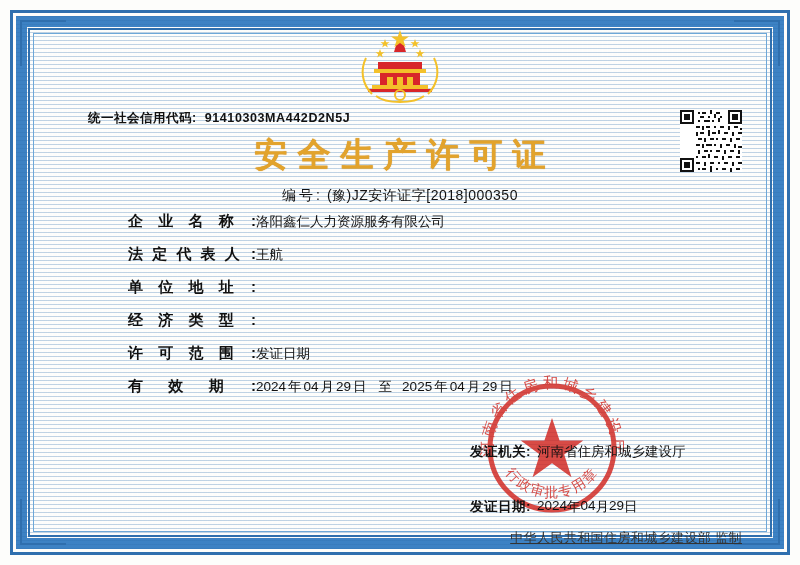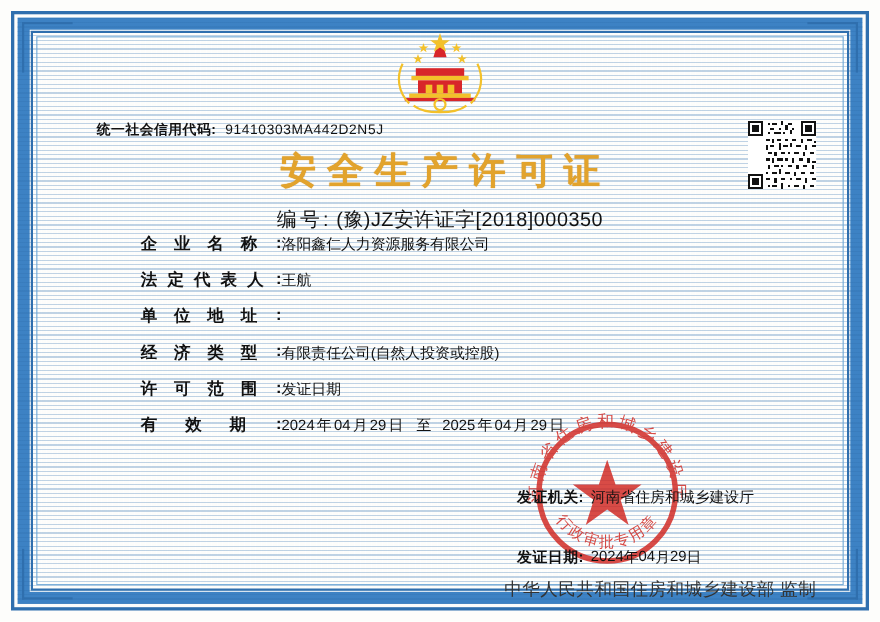--- a/index.html
+++ b/index.html
@@ -94,21 +94,21 @@
   .credit-row {
     position: absolute;
     left: 88px;
     top: 110px;
     font-size: 12.5px;
     color: #111;
     letter-spacing: 0.5px;
     white-space: nowrap;
   }
   .credit-row .label { font-weight: 600; text-align: center; }
-  .credit-row .value { margin-left: 8px; letter-spacing: 0.6px; }
+  .credit-row .value { margin-left: 8px; letter-spacing: 0.6px; font-weight: bold; }
 
   
   .title {
     position: absolute;
     left: 0; right: 0;
     top: 133px;
     text-align: center;
     font-family: "DejaVu Sans", sans-serif;
     font-size: 33px;
     font-weight: bold;
@@ -117,21 +117,21 @@
     text-shadow: 0 0 1px #c9871b;
     padding-left: 10px;
   }
 
   
   .doc-number {
     position: absolute;
     left: 0; right: 0;
     top: 187px;
     text-align: center;
-    font-size: 18px;
+    font-size: 14px;
     color: #111;
   }
   .doc-number .lbl { letter-spacing: 3px; }
   .doc-number .val { margin-left: 4px; letter-spacing: 0.5px; }
 
   
   .fields {
     position: absolute;
     left: 128px;
     top: 212px;
@@ -204,23 +204,24 @@
     height: 156px;
     opacity: 0.82;
     pointer-events: none;
   }
 
   
   .footer {
     position: absolute;
     right: 58px;
     bottom: 18px;
-    font-size: 16px;
+    font-size: 13px;
     color: #333;
     letter-spacing: 0.4px;
+    text-decoration: underline;
   }
 </style>
 </head>
 <body>
 
 <div class="certificate">
 
   <div class="border-outer"></div>
   <div class="border-band"></div>
   <div class="border-band-pattern"></div>
@@ -407,21 +408,20 @@
     </div>
 
     <div class="field-row">
       <div class="field-label">
         <span class="c">经</span>
           <span class="c">济</span>
           <span class="c">类</span>
           <span class="c">型</span>
           <span class="colon">:</span>
       </div>
-      <div class="field-value">有限责任公司(自然人投资或控股)</div>
     </div>
 
     <div class="field-row">
       <div class="field-label">
         <span class="c">许</span>
           <span class="c">可</span>
           <span class="c">范</span>
           <span class="c">围</span>
           <span class="colon">:</span>
       </div>

